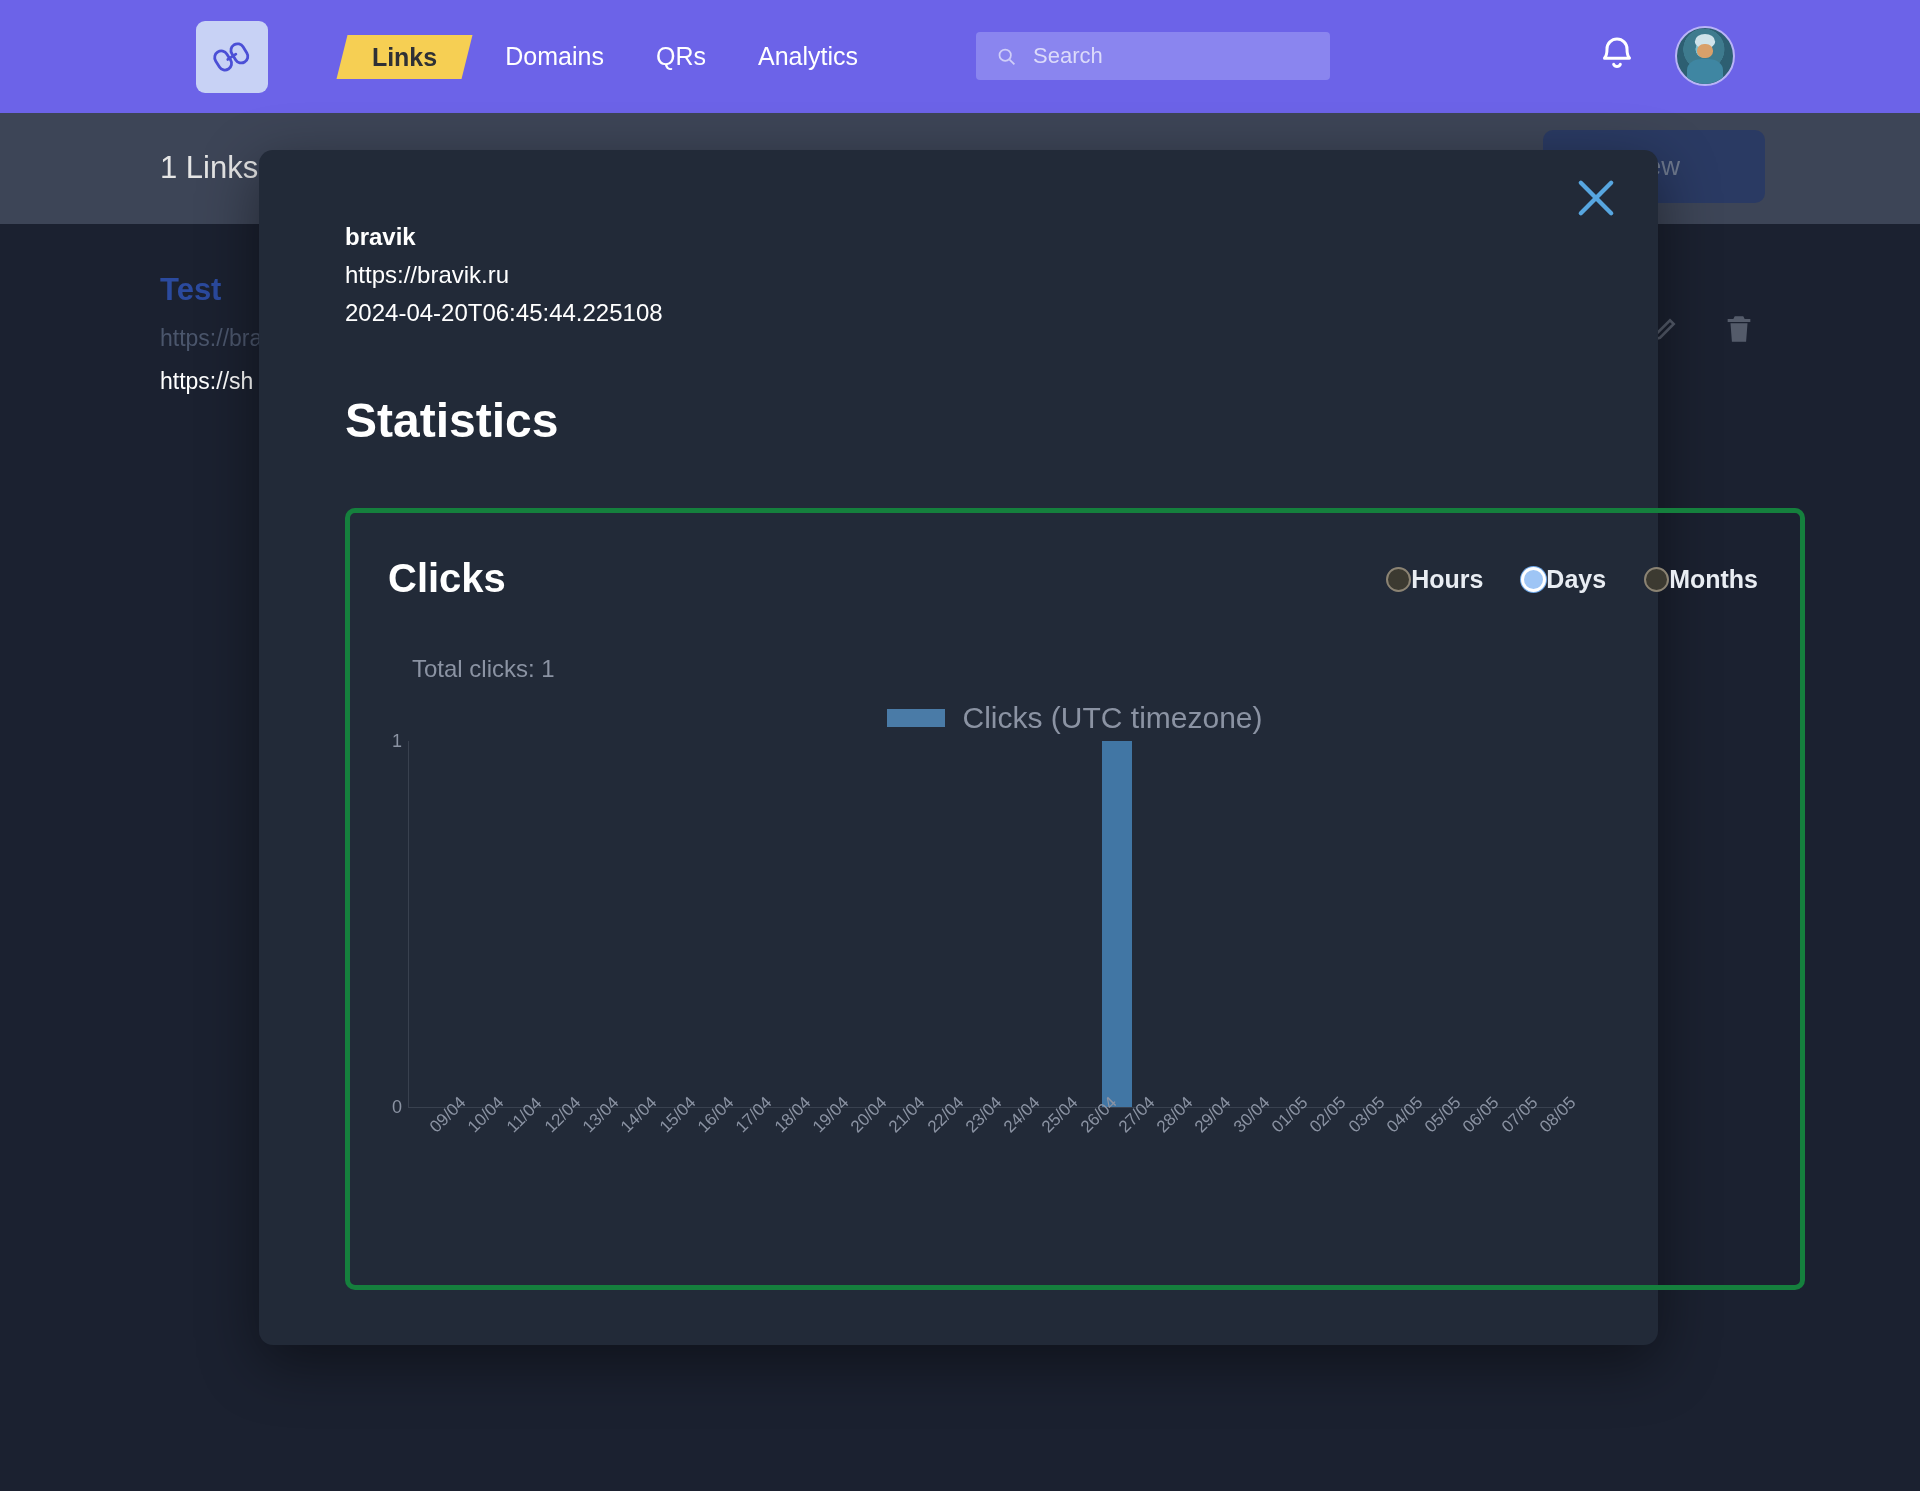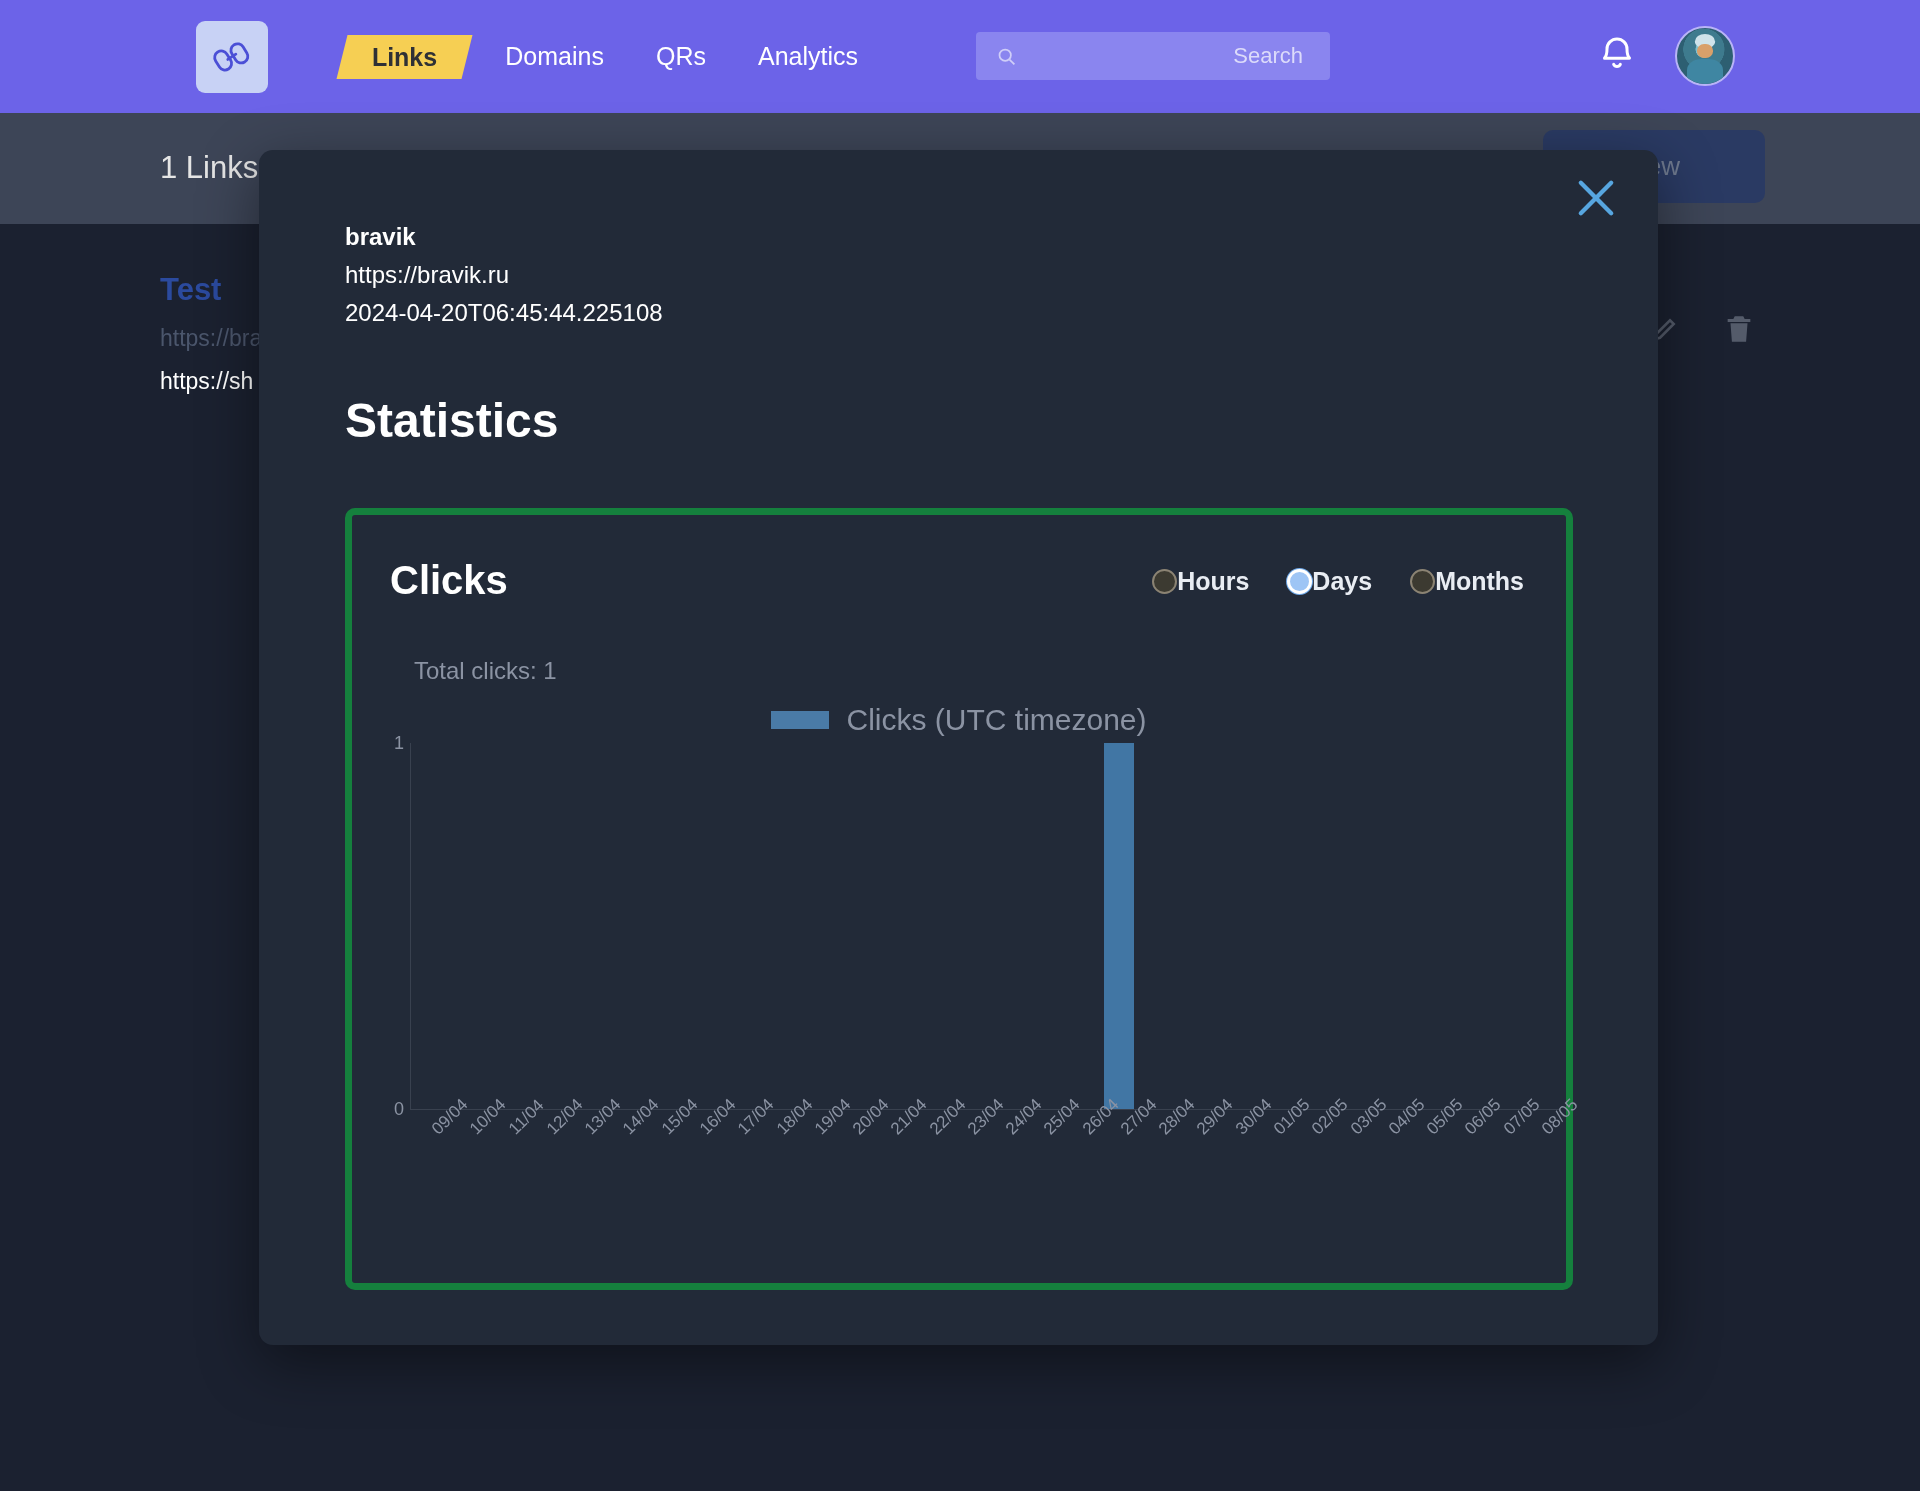--- a/index.html
+++ b/index.html
@@ -33,21 +33,21 @@
   }
   .nav-tab.active span { transform: skewX(14deg); display: block; }
   .search-wrap {
     position: absolute; left: 976px; top: 32px; width: 354px; height: 48px;
     background: #8a85ef; border-radius: 4px; display: flex; align-items: center; padding-left: 20px;
   }
   .search-wrap svg { width: 21px; height: 21px; flex: none; opacity: .85; }
   .search-input {
     border: 0; background: transparent; outline: none; color: #ffffff;
     font-size: 22px; font-family: "Liberation Sans", sans-serif;
-    margin-left: 16px; width: 270px; text-align: right;
+    margin-left: 16px; width: 270px;
   }
   .search-input::placeholder { color: #dcdbfa; opacity: 1; }
   .bell { position: absolute; left: 1597px; top: 34px; width: 44px; height: 44px; cursor: pointer; }
   .bell svg { width: 40px; height: 40px; }
   .avatar {
     position: absolute; left: 1675px; top: 26px; width: 60px; height: 60px;
     border-radius: 50%; border: 2px solid #b9b4f7;
     background: radial-gradient(circle at 48% 38%, #7ec0cf 0 18%, #3e7b8e 19% 45%, #2d5f72 46% 100%);
     overflow: hidden; cursor: pointer;
   }
@@ -90,22 +90,22 @@
   .meta { position: absolute; left: 86px; top: 68px; }
   .meta-name { font-size: 24px; font-weight: bold; color: #ffffff; line-height: 38px; }
   .meta-url { font-size: 24px; color: #ffffff; line-height: 38px; }
   .meta-date { font-size: 24px; color: #ffffff; line-height: 38px; }
   .stats-title {
     position: absolute; left: 86px; top: 243px; font-size: 48px; font-weight: bold; color: #ffffff;
   }
 
   
   .card {
-    position: absolute; left: 86px; top: 358px; width: 1228px; height: 782px;
-    border: 7px solid #15803d; border-radius: 10px;
+    position: absolute; left: 86px; top: 358px; width: 1460px; height: 782px;
+    border: 5px solid #15803d; border-radius: 10px;
   }
   .card-title {
     position: absolute; left: 38px; top: 43px; font-size: 40px; font-weight: bold; color: #ffffff;
   }
   .total-clicks {
     position: absolute; left: 38px; top: 142px; font-size: 24px; color: #8b93a3; margin-left: 24px;
   }
   .radios { position: absolute; right: 42px; top: 52px; display: flex; align-items: center; gap: 38px; }
   .radio { display: flex; align-items: center; gap: 0; cursor: pointer; }
   .radio .dot {

